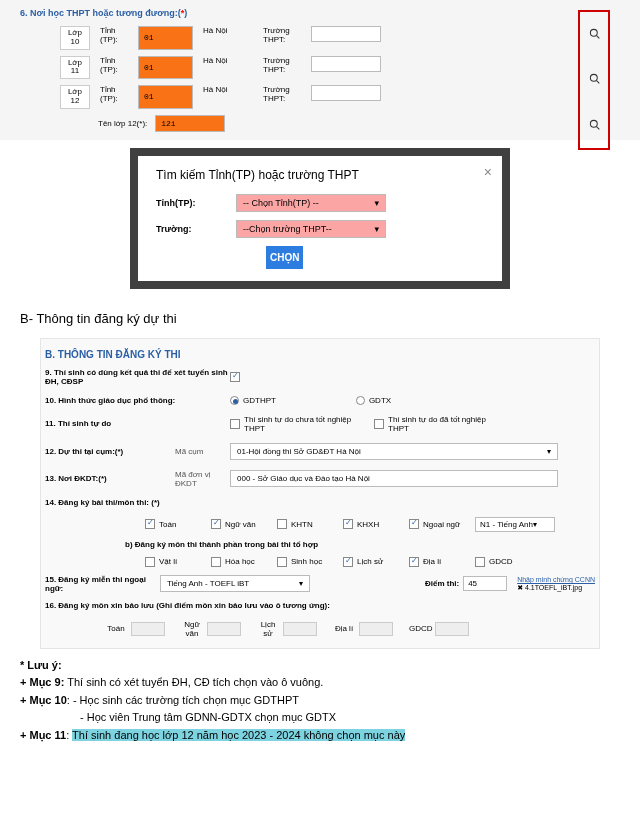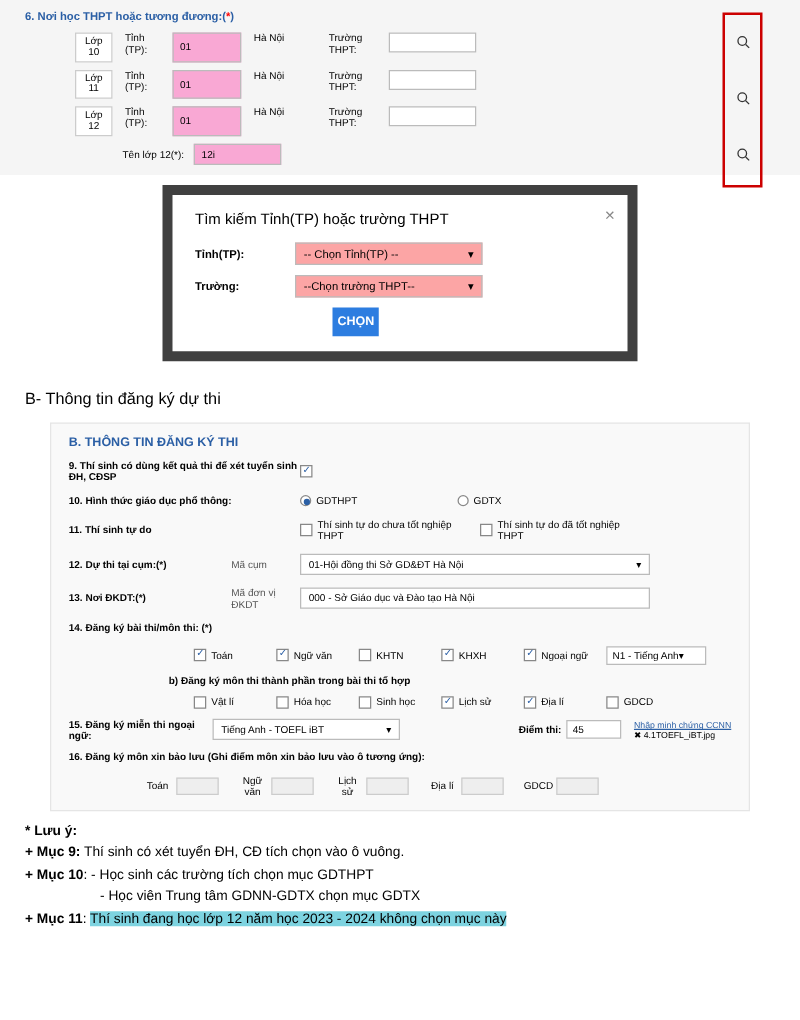--- a/index.html
+++ b/index.html
@@ -4,51 +4,51 @@
 <style>
 * { box-sizing: border-box; margin: 0; padding: 0; }
 body { font-family: Arial, sans-serif; font-size: 10px; background: #fff; width: 640px; }
 .section6 { background: #f5f5f5; padding: 8px 20px; position: relative; }
 .section6-title { color: #2b5fa5; font-weight: bold; font-size: 9px; margin-bottom: 8px; }
 .red-star { color: red; }
 .grade-row { display: flex; gap: 10px; margin-bottom: 6px; padding-left: 40px; }
 .grade-badge { background: #fff; border: 1px solid #ccc; padding: 2px 6px; font-size: 8px; text-align: center; width: 30px; }
 .grade-badge div { line-height: 1.1; }
 .lbl { font-size: 8px; width: 28px; }
-.inp { border: 1px solid #bbb; padding: 3px 5px; font-size: 8px; width: 55px; background: #f9a8d4; }
+.inp { border: 1px solid #bbb; padding: 3px 5px; font-size: 8px; width: 55px; background: #f97316; font-family: Liberation Mono, monospace; }
 .txt-static { font-size: 8px; width: 50px; }
 .lbl2 { font-size: 8px; width: 38px; }
 .inp-wide { border: 1px solid #bbb; padding: 3px; width: 70px; background: #fff; height: 16px; }
 .search-box { border: 2px solid #c00; width: 32px; height: 140px; position: absolute; right: 30px; top: 10px; display: flex; flex-direction: column; justify-content: space-around; align-items: center; }
 .search-icon svg { width: 11px; height: 11px; }
 .tenlop-row { display: flex; align-items: center; gap: 8px; padding-left: 78px; margin-top: 4px; }
 .tenlop-lbl { font-size: 8px; }
 
 .modal-wrap { background: #404040; padding: 8px; margin: 8px 130px 22px 130px; position: relative; }
 .modal { background: #fff; padding: 12px 18px; position: relative; }
 .modal-title { font-size: 12px; margin-bottom: 12px; }
 .modal-close { position: absolute; right: 10px; top: 8px; color: #888; font-size: 14px; cursor: pointer; }
 .modal-row { display: flex; align-items: center; margin-bottom: 8px; gap: 20px; }
 .modal-lbl { font-size: 9px; font-weight: bold; width: 60px; }
 .modal-sel { border: 1px solid #bbb; padding: 3px 6px; font-size: 9px; width: 150px; background: #fca5a5; display: flex; justify-content: space-between; }
 .modal-btn { background: #2d7de0; color: #fff; border: none; padding: 6px 4px; font-size: 10px; font-weight: bold; margin-left: 110px; cursor: pointer; }
 
 .heading-b { font-weight: normal; font-size: 13px; margin: 12px 20px; }
 
-.section-b { background: #f9f9f9; border: 1px solid #e5e5e5; margin: 0 40px; padding: 10px 14px; font-size: 8px; }
+.section-b { background: #f9f9f9; border: 1px solid #e5e5e5; margin: 0 40px; padding: 10px 4px; font-size: 8px; }
 .b-title { color: #2b5fa5; font-weight: bold; font-size: 10px; margin-bottom: 8px; }
 .b-row { display: flex; align-items: center; margin-bottom: 10px; }
 .b-label { font-weight: bold; width: 185px; font-size: 8px; }
 .cb { width: 10px; height: 10px; border: 1px solid #888; display: inline-block; vertical-align: middle; margin-right: 4px; background: #fff; }
 .cb.checked::after { content: "✓"; font-size: 8px; color: #2b5fa5; position: relative; top: -2px; left: 1px; }
 .radio { width: 9px; height: 9px; border: 1px solid #888; border-radius: 50%; display: inline-block; vertical-align: middle; margin-right: 4px; background: #fff; position: relative; }
 .radio.checked::after { content: ""; width: 5px; height: 5px; background: #2b5fa5; border-radius: 50%; position: absolute; top: 2px; left: 2px; }
 .opt-gap { margin-left: 80px; }
 .sel { border: 1px solid #bbb; padding: 3px 6px; font-size: 8px; width: 200px; background: #fff; display: flex; justify-content: space-between; }
-.sel-wide { width: 280px; }
+.sel-wide { width: 328px; }
 .sub-lbl { font-size: 8px; width: 55px; color: #555; }
 .sub-title { font-weight: bold; font-size: 8px; margin: 4px 0 8px 80px; }
 .subj-row { display: flex; align-items: center; margin-bottom: 8px; padding-left: 100px; gap: 6px; flex-wrap: wrap; }
 .subj-item { display: inline-flex; align-items: center; width: 60px; }
 .subj-lbl { font-size: 8px; }
 .sel-sm { border: 1px solid #bbb; padding: 2px 4px; font-size: 8px; width: 70px; background: #fff; display: flex; }
 .row15 { display: flex; align-items: center; margin-bottom: 8px; }
 .row15 .b-label { width: 115px; }
 .inp-sm { border: 1px solid #bbb; padding: 2px 4px; font-size: 8px; width: 44px; background: #fff; }
 .link { color: #2b5fa5; text-decoration: underline; font-size: 7px; }

